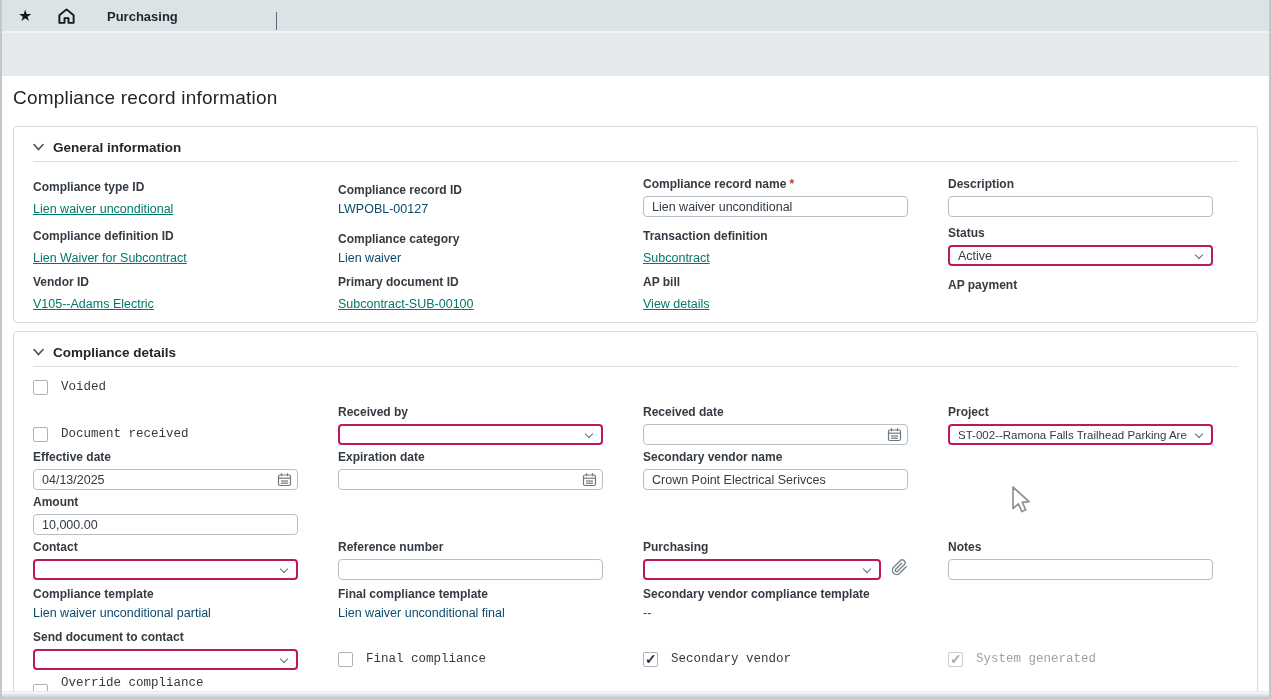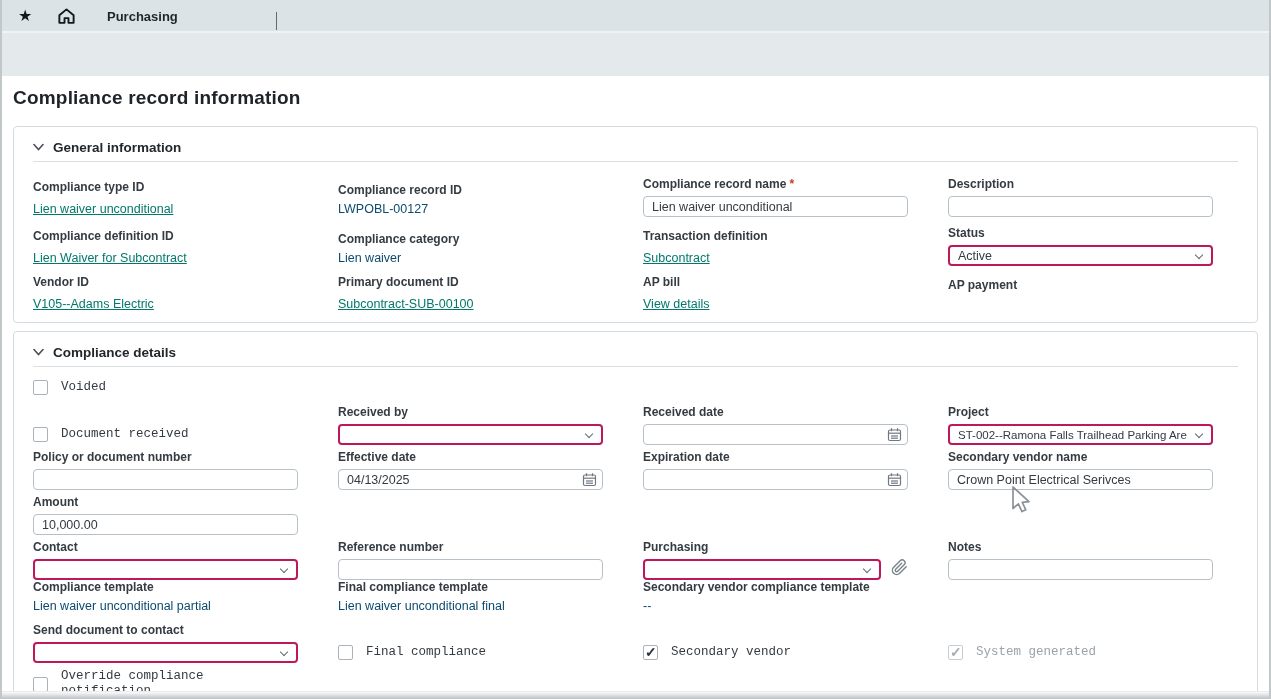--- a/index.html
+++ b/index.html
@@ -14,33 +14,33 @@
 
   
   .topbar { position:relative; height:33px; background:#dce3e7; border-bottom:2px solid #eef3f4; }
   .tb-star { position:absolute; left:18px; top:7px; font-size:16px; line-height:18px; color:#15181b; cursor:pointer; }
   .tb-home { position:absolute; left:57px; top:7px; cursor:pointer; }
   .tb-menu-label { position:absolute; left:107px; top:9px; font-size:13px; font-weight:bold; color:#1f262b; cursor:pointer; }
   .tb-chev { position:absolute; left:276px; top:12px; }
 
   .band { height:43px; background:#e4eaeb; }
 
-  .page-title { font-size:19px; font-weight:bold; color:#1d2328; padding:11px 0 0 13px; line-height:22px; letter-spacing:0.2px; }
+  .page-title { font-size:19px; font-weight:normal; color:#1d2328; padding:11px 0 0 13px; line-height:22px; letter-spacing:0.2px; }
 
   
   .card { margin:0 13px; border:1px solid #d6dbdf; border-radius:4px; background:#fff; padding:4px 19px 10px 19px; }
   .card.general { margin-top:17px; padding-bottom:10px; }
   .card.details { margin-top:8px; }
   .sec-head { display:flex; align-items:flex-end; gap:9px; padding:6px 0 6px 0; border-bottom:1px solid #dadfe2; }
   .sec-title { font-size:13.5px; font-weight:bold; color:#22272c; }
 
   
   .frow { display:grid; grid-template-columns:repeat(4,265px); column-gap:40px; align-items:end; }
   .mt16 { margin-top:16px; } .mt13 { margin-top:13px; } .mt11 { margin-top:11px; }
-  .mt10 { margin-top:10px; } .mt8 { margin-top:1px; } .mt6 { margin-top:6px; }
+  .mt10 { margin-top:10px; } .mt8 { margin-top:8px; } .mt6 { margin-top:6px; }
   .field { min-height:20px; }
   .flabel { font-size:12px; font-weight:bold; color:#343b42; line-height:13px; margin-bottom:5px; white-space:nowrap; }
   .req { color:#c43b2a; margin-left:3px; font-weight:bold; }
   .ftext { font-size:12.5px; color:#0c4a6e; line-height:15px; min-height:15px; }
   a.flink { font-size:12.5px; color:#00796b; text-decoration:underline; line-height:15px; display:inline-block; cursor:pointer; }
   .tinput {
     width:100%; height:21px; border:1px solid #b7c0c6; border-radius:4px; background:#fff;
     font-family:"Liberation Sans",sans-serif; font-size:12.5px; color:#333a41; padding:0 8px; outline:none;
   }
   .select {
@@ -214,24 +214,20 @@
       <div class="flabel">Project</div>
       <div class="select">
         <span class="select-value" style="font-size:11.5px;">ST-002--Ramona Falls Trailhead Parking Area</span>
         <span class="chev"></span>
       </div>
     </div>
   </div>
 
   <div class="frow mt6">
     <div class="field">
-      <div class="flabel">Policy or document number</div>
-      <input class="tinput" value="" style="">
-    </div>
-    <div class="field">
       <div class="flabel">Effective date</div>
       <div class="datefield">
         <input class="tinput" value="04/13/2025" style="">
         <span class="cal-icon">
           <svg width="15" height="15" viewBox="0 0 15 15" fill="none" stroke="#6f7880" stroke-width="1.2">
               <rect x="1.5" y="3" width="12" height="10.5" rx="1.5"></rect>
               <line x1="1.5" y1="6.2" x2="13.5" y2="6.2"></line>
               <line x1="4.5" y1="1.2" x2="4.5" y2="4.2"></line>
               <line x1="10.5" y1="1.2" x2="10.5" y2="4.2"></line>
               <line x1="4" y1="9" x2="11" y2="9"></line>

